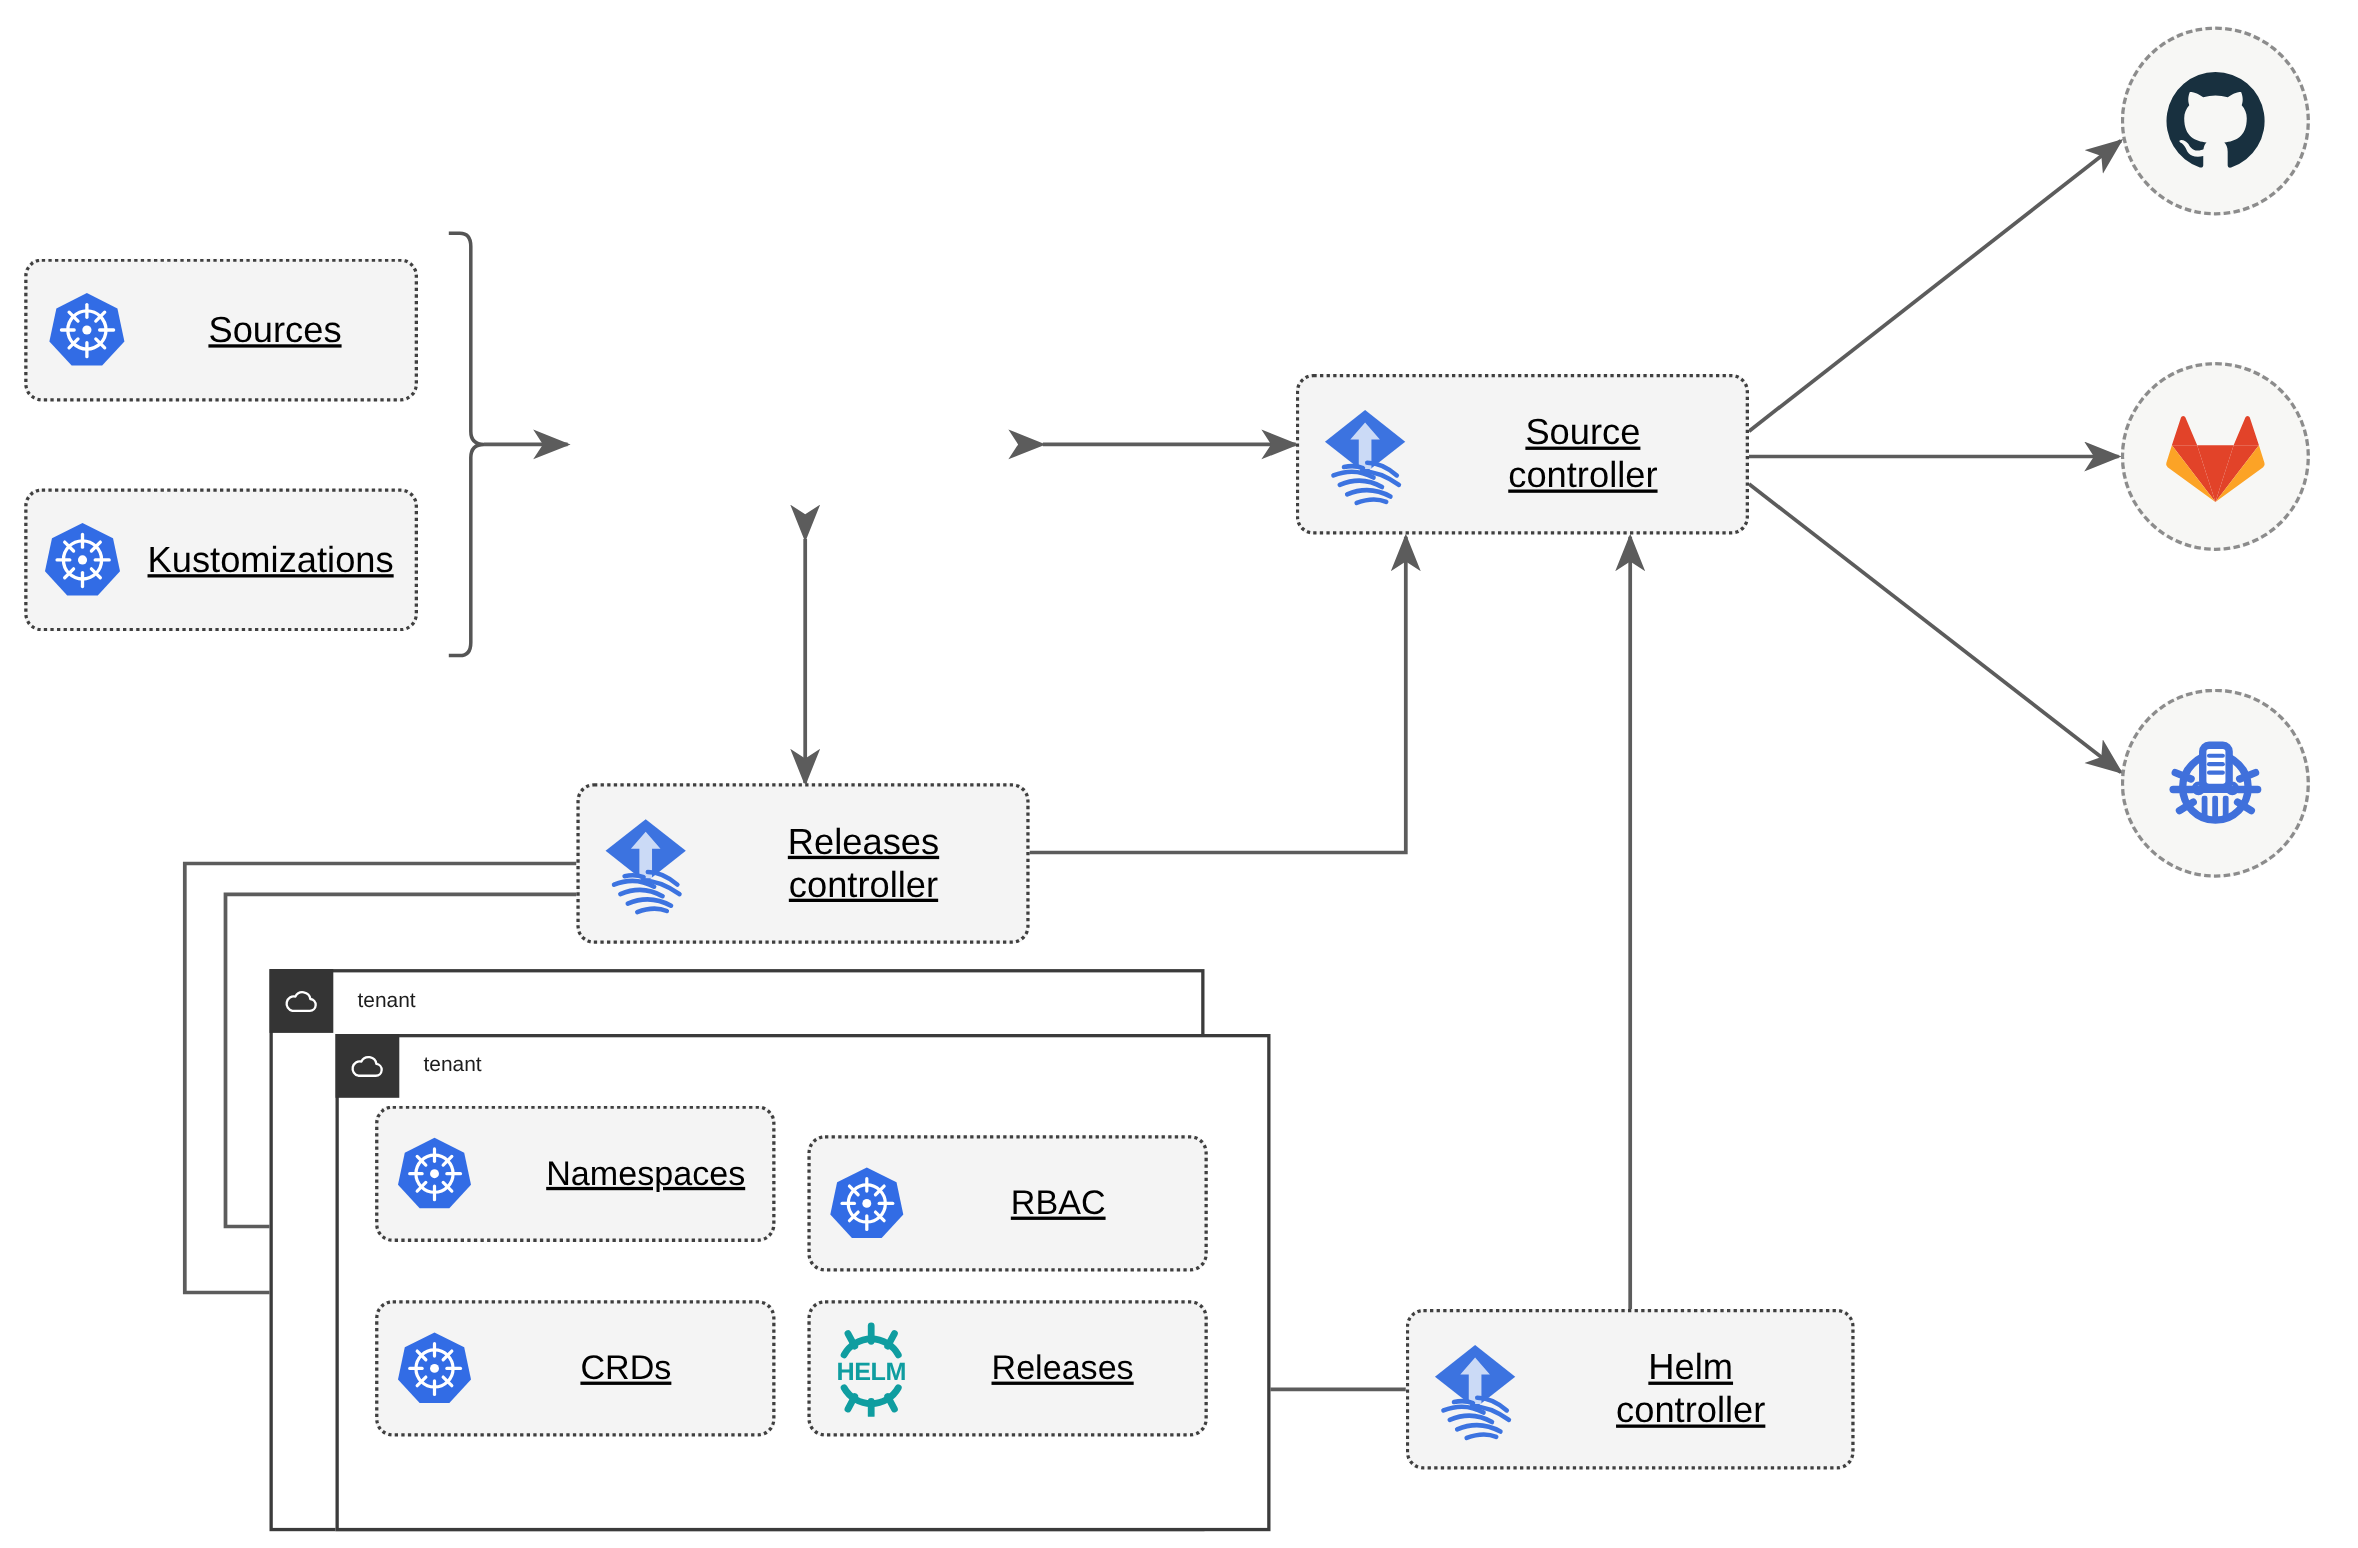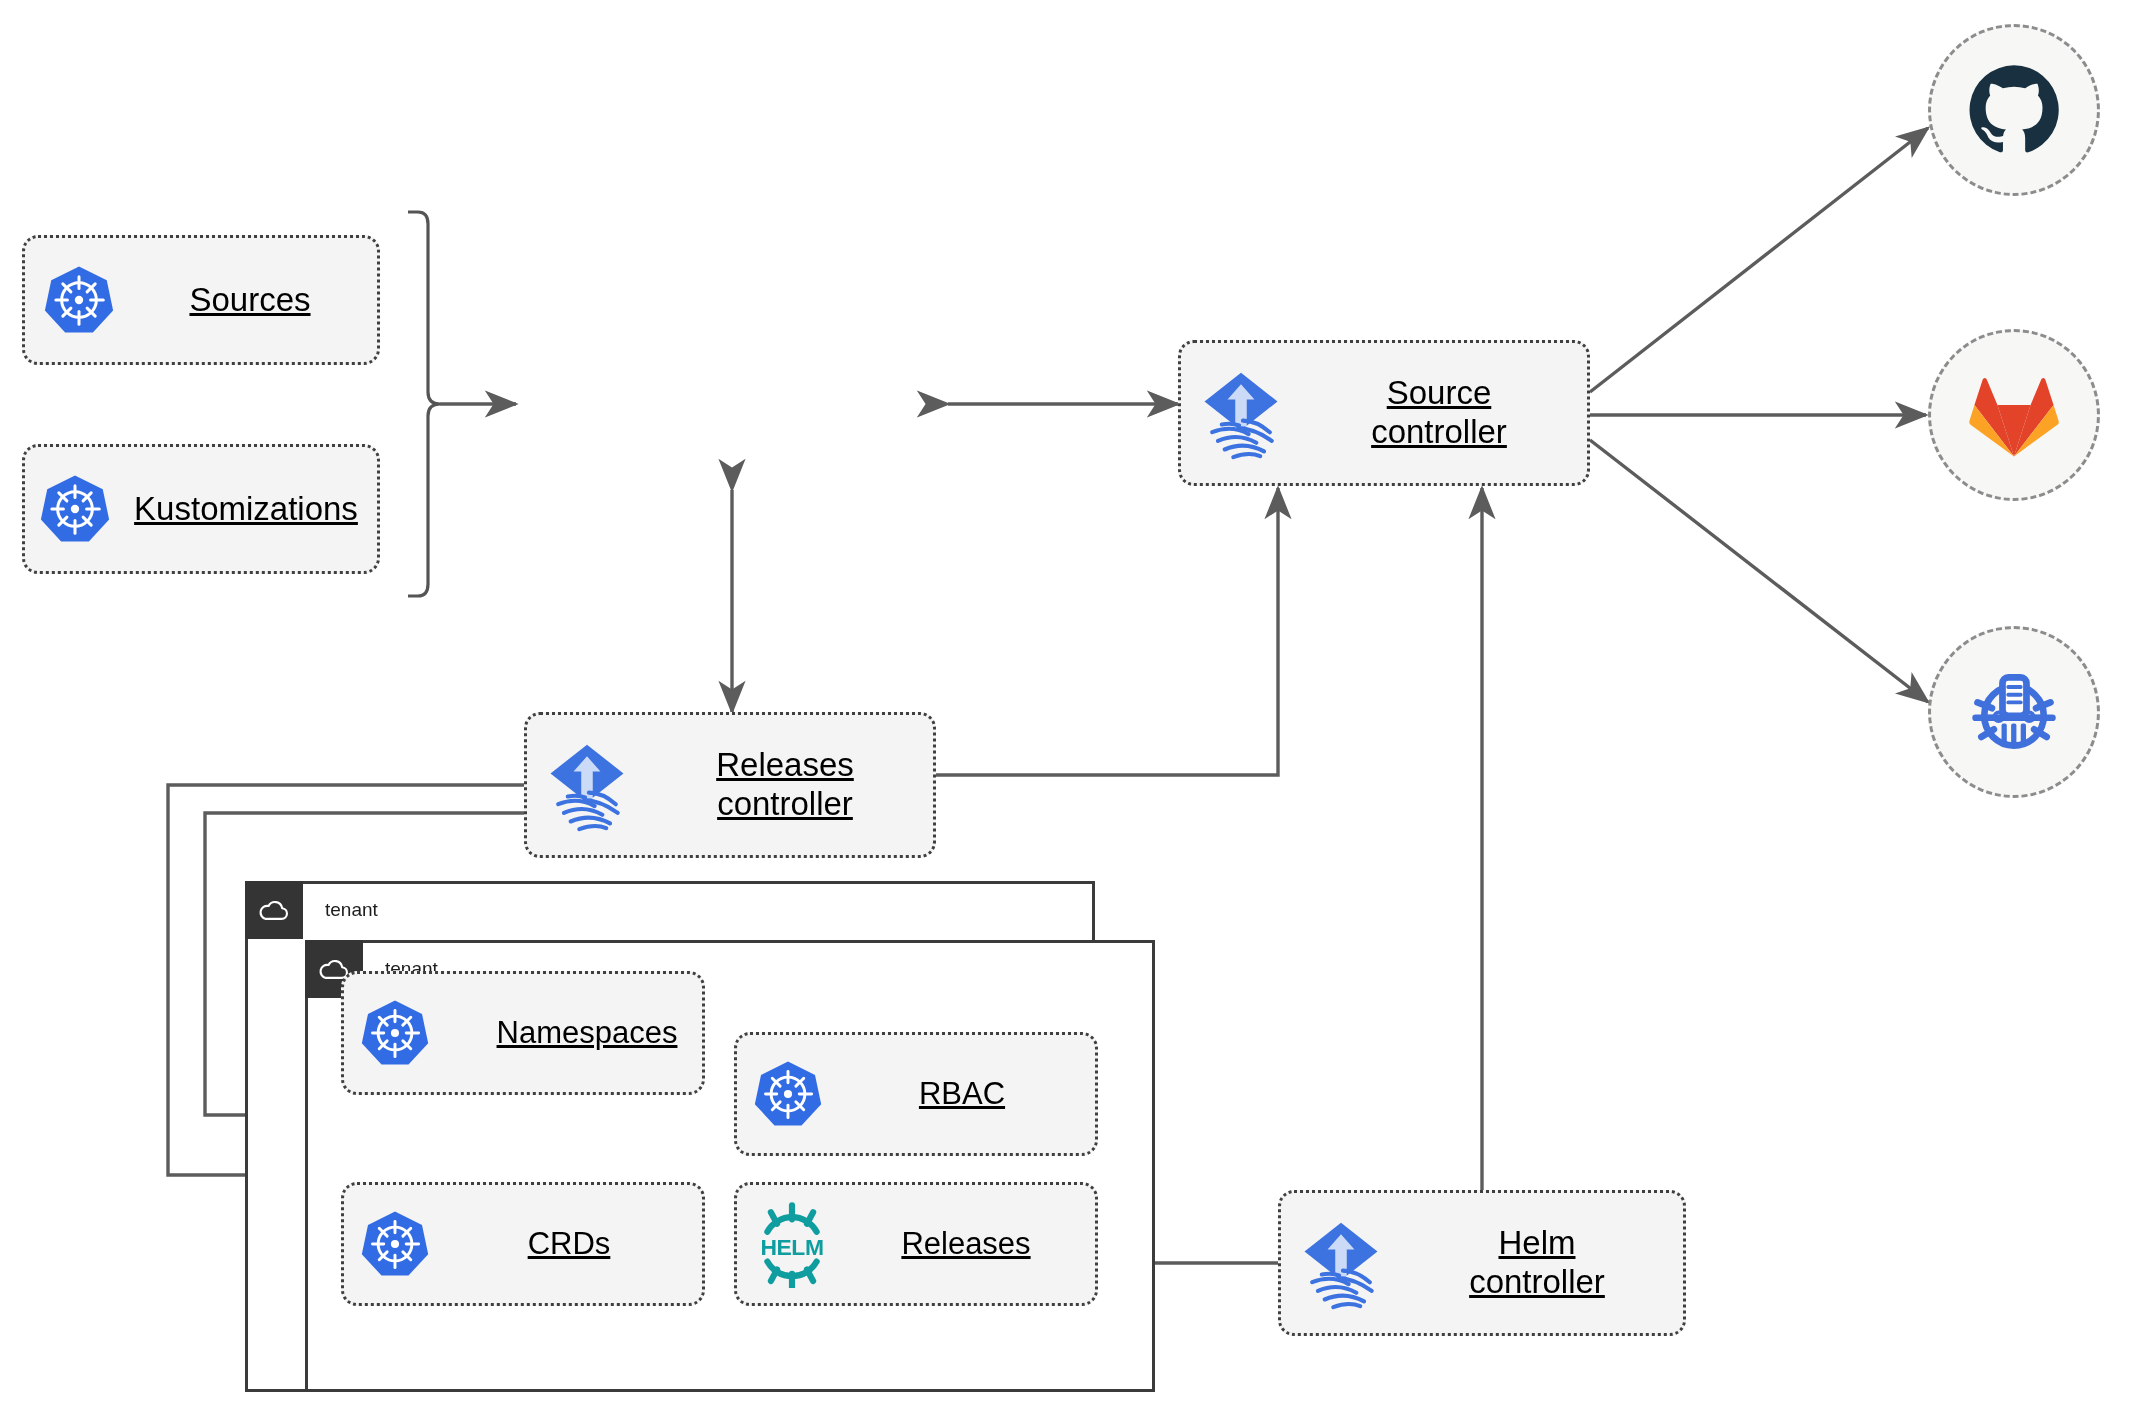--- a/index.html
+++ b/index.html
@@ -215,21 +215,21 @@
           <path d="M52 58 Q 66 58 80 70"></path>
           <path d="M47 66 Q 64 66 82 79"></path>
           <path d="M30 62 Q 40 60 48 63"></path>
         </g>
       </svg>
     </span>
     <span class="lbl">Helm
 controller</span>
   </div>
 
-  <div class="node small" style="left:341px;top:971px;width:364px;height:124px;gap:36px;">
+  <div class="node small" style="left:341px;top:1005px;width:364px;height:124px;gap:36px;">
     <span class="ico" style="width:102px;">
       <svg width="72" height="72" viewBox="0 0 64 64">
         <path d="M32 3 L56 15 L61.5 41 L44 60 H20 L2.5 41 L8 15 Z" fill="#326CE5"></path>
         <g fill="none" stroke="#fff" stroke-width="2.6" stroke-linecap="round">
           <circle cx="32" cy="32" r="15"></circle>
             <circle cx="32" cy="32" r="3.6" fill="#fff" stroke="none"></circle>
           <line x1="32" y1="12" x2="32" y2="22"></line>
             <line x1="32" y1="42" x2="32" y2="53"></line>
           <line x1="12" y1="32" x2="22" y2="32"></line>
             <line x1="42" y1="32" x2="53" y2="32"></line>

